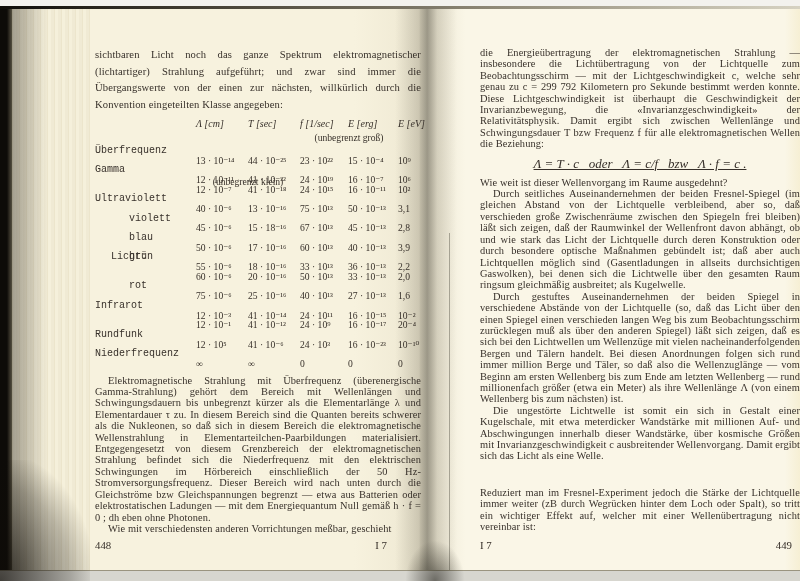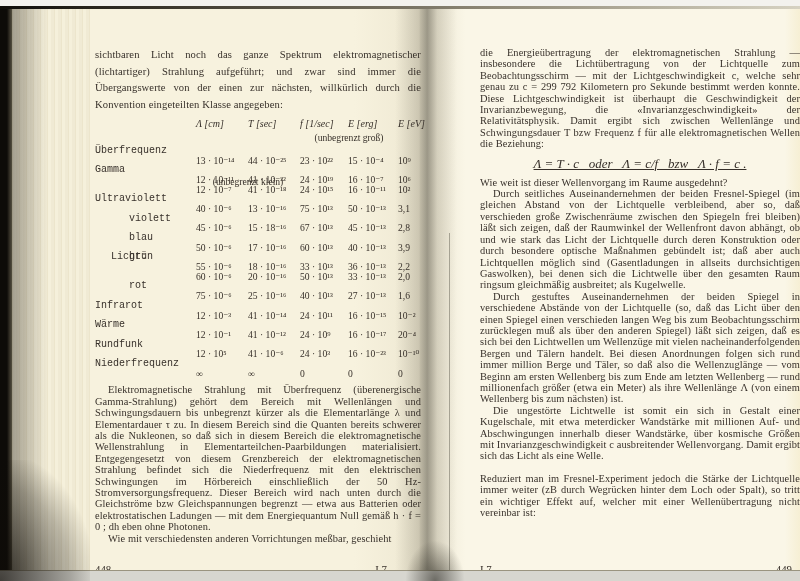--- a/index.html
+++ b/index.html
@@ -36,38 +36,38 @@
   .bottom-gutter-shadow{position:absolute;left:405px;top:540px;width:60px;height:41px;
     background:radial-gradient(ellipse at 50% 100%,rgba(20,18,12,.55),rgba(20,18,12,0) 70%);}
 
   .content{position:absolute;color:var(--ink);}
   .content-left{left:95px;top:38px;width:326px;height:520px;}
   .content-right{left:480px;top:38px;width:320px;height:520px;}
 
   p.body{font-size:10.4px;line-height:11.4px;text-align:justify;letter-spacing:.1px;}
   p.ind{text-indent:13px;font-family:Liberation Serif, serif;}
   p.intro{font-size:10.6px;line-height:16.7px;text-align:justify;letter-spacing:.1px;}
-  p.gap{margin-top:11px;}
+  p.gap{margin-top:25px;}
 
   .formula{font-style:italic;text-align:center;font-size:13px;margin:6px 0 5px 0;white-space:pre;text-decoration:underline;}
 
   .sgrid{display:grid;grid-template-columns:101px 52px 52px 48px 50px auto;
     grid-template-rows:14px 13px;grid-auto-rows:9.7px;
     font-size:9.6px;line-height:9.7px;margin-top:5px;white-space:nowrap;}
   .t-h{font-style:italic;font-size:10px;}
   .t-sub{text-align:center;}
   .t-sub.l{grid-column:2/4;margin-top:44px;}
   .t-sub.r{grid-column:4/6;}
   .t-label{grid-column:1/-1;position:relative;font-size:10px;font-family:Liberation Mono, monospace;}
   .t-label.indent{padding-left:34px;}
   .t-prefix{position:absolute;left:16px;}
   .t-cell{text-align:left;}
   .t-empty{grid-column:1;}
 
-  .footer{position:absolute;left:0;width:100%;top:492px;display:flex;justify-content:space-between;font-size:10.8px;margin-top:24px;}
+  .footer{position:absolute;left:0;width:100%;top:492px;display:flex;justify-content:space-between;font-size:10.8px;}
   .content-left .footer{padding-right:34px;}
   .content-right .footer{padding-right:8px;gap:36px;}
 </style>
 </head>
 <body>
 
 <div class="scan">
   <div class="top-strip"></div>
   <div class="top-line"></div>
 
@@ -153,21 +153,20 @@
           <div class="t-cell">40 · 10¹³</div>
           <div class="t-cell">27 · 10⁻¹³</div>
           <div class="t-cell">1,6</div>
           <div class="t-label"><span>Infrarot</span></div>
           <div class="t-empty"></div>
           <div class="t-cell">12 · 10⁻³</div>
           <div class="t-cell">41 · 10⁻¹⁴</div>
           <div class="t-cell">24 · 10¹¹</div>
           <div class="t-cell">16 · 10⁻¹⁵</div>
           <div class="t-cell">10⁻²</div>
-          <div class="t-label"><span>Wärme</span></div>
           <div class="t-empty"></div>
           <div class="t-cell">12 · 10⁻¹</div>
           <div class="t-cell">41 · 10⁻¹²</div>
           <div class="t-cell">24 · 10⁹</div>
           <div class="t-cell">16 · 10⁻¹⁷</div>
           <div class="t-cell">20⁻⁴</div>
           <div class="t-label"><span>Rundfunk</span></div>
           <div class="t-empty"></div>
           <div class="t-cell">12 · 10⁵</div>
           <div class="t-cell">41 · 10⁻⁶</div>

